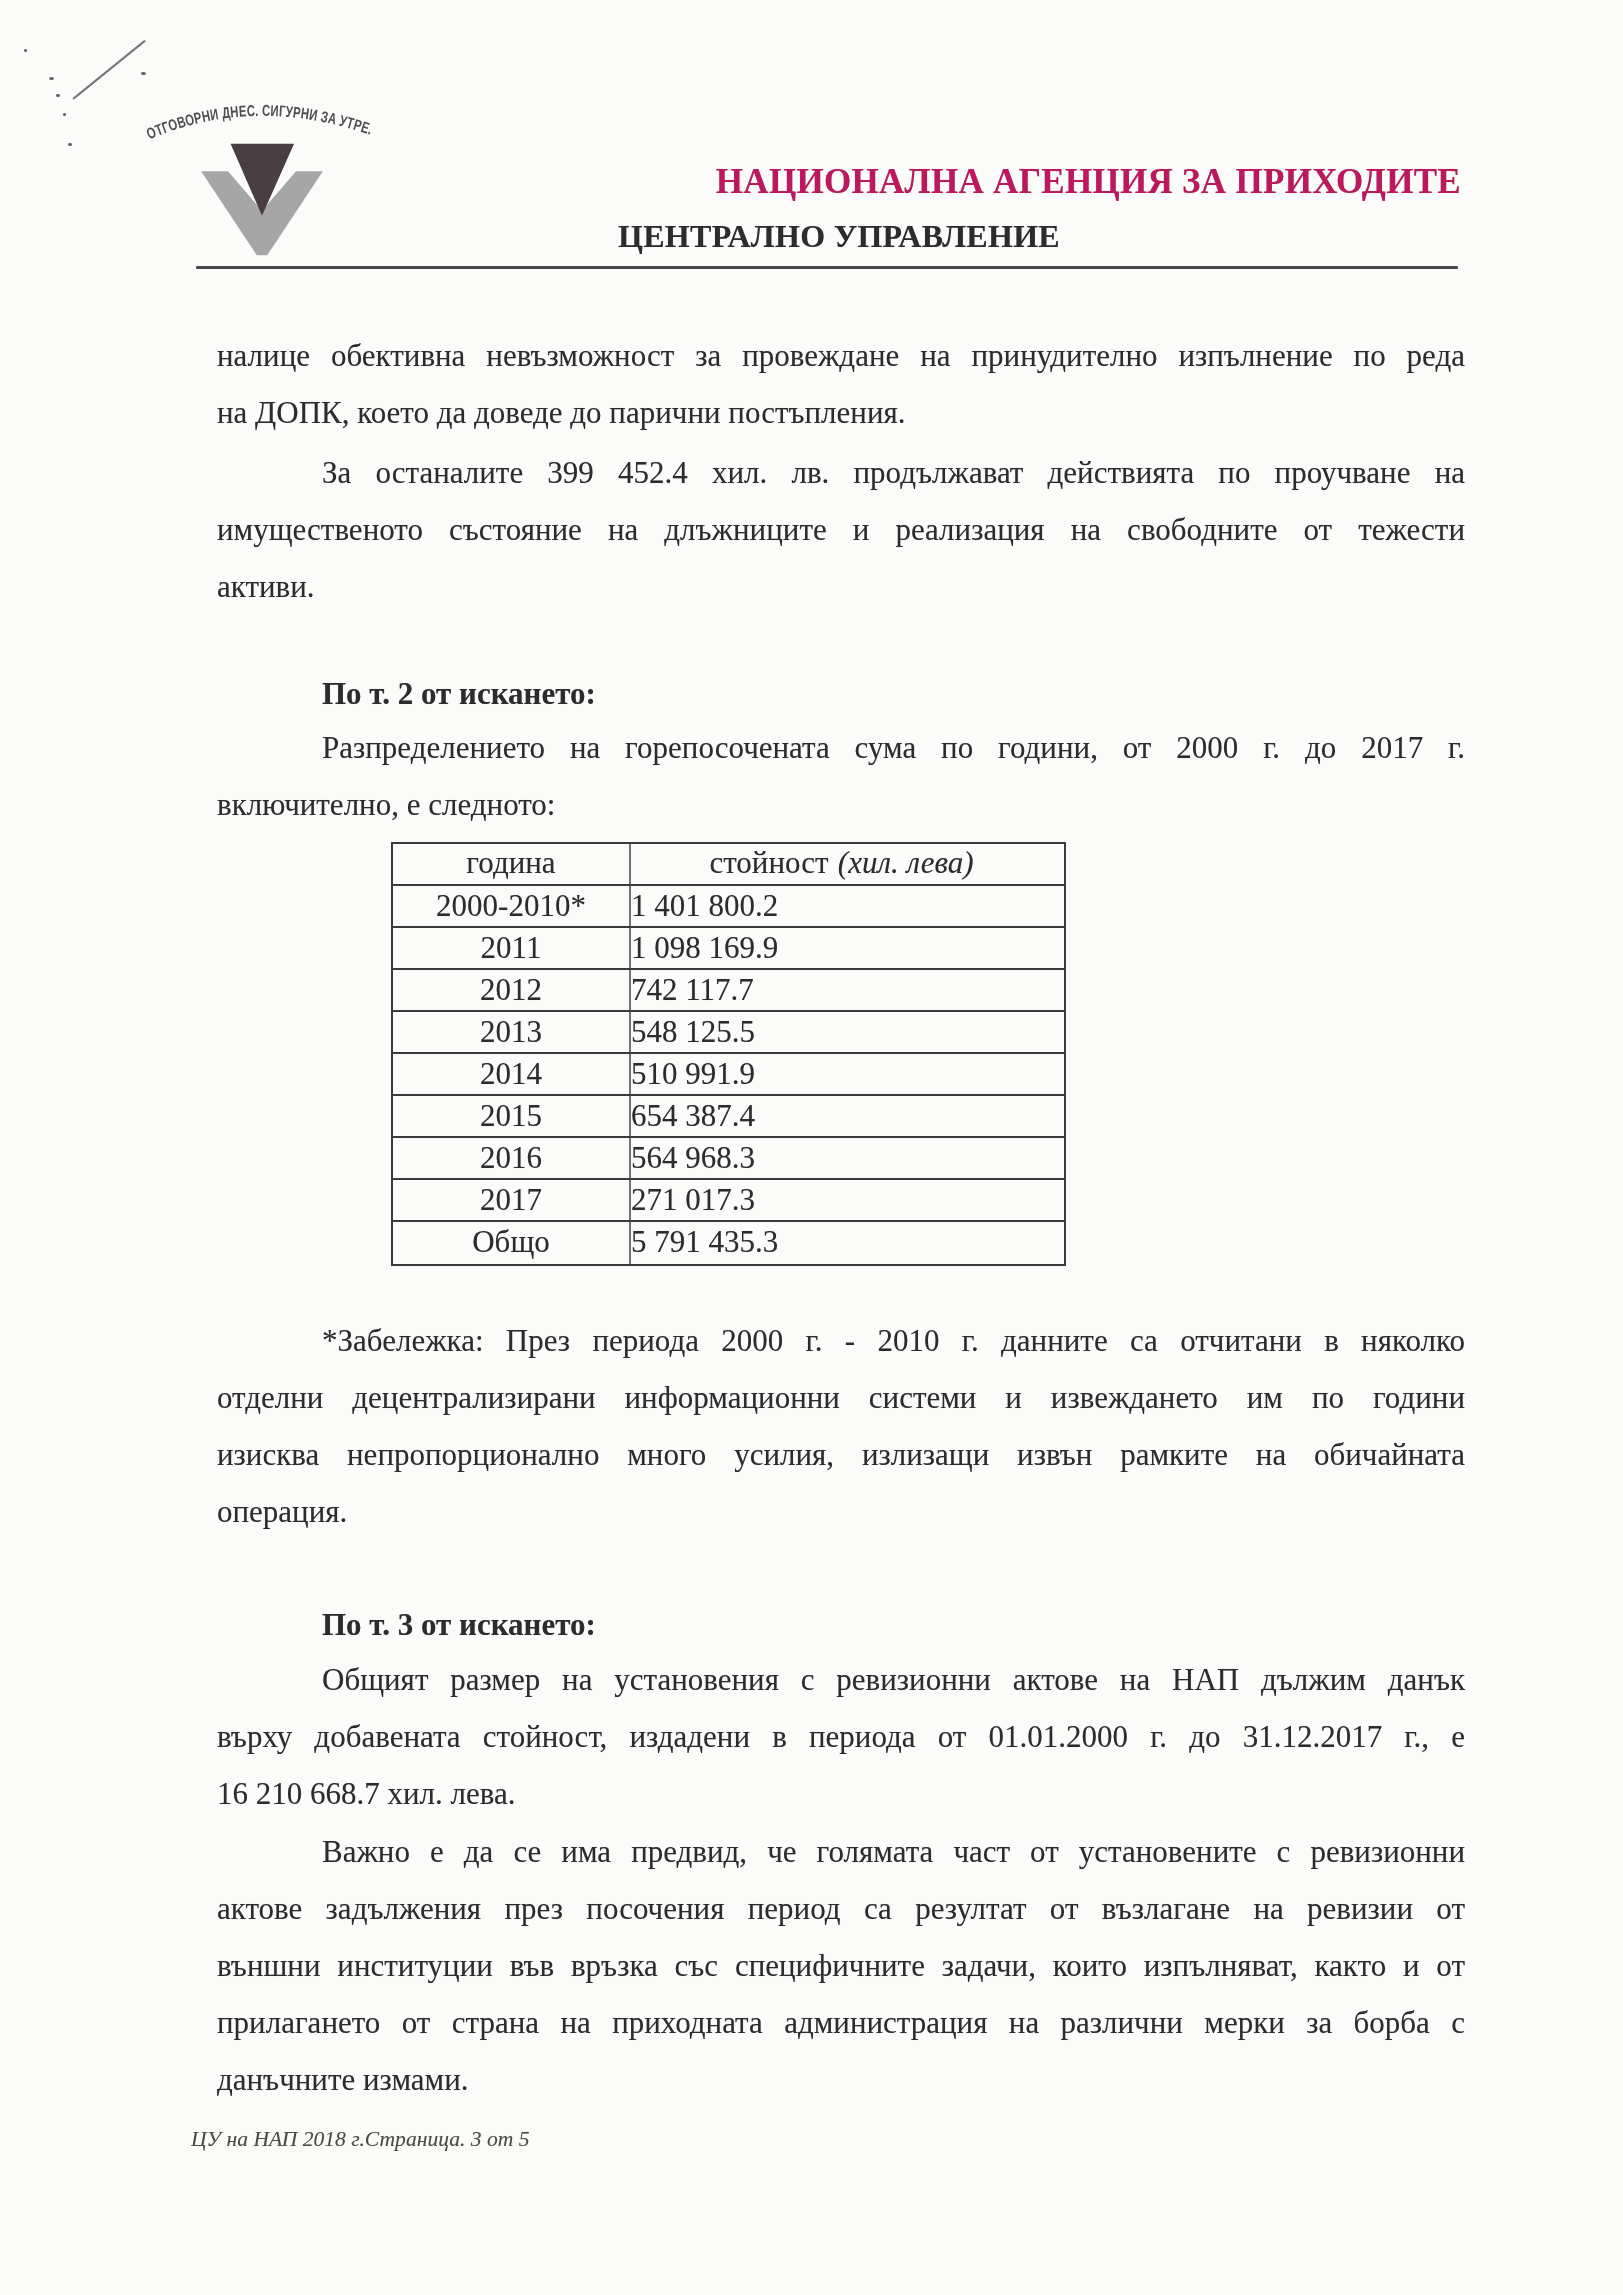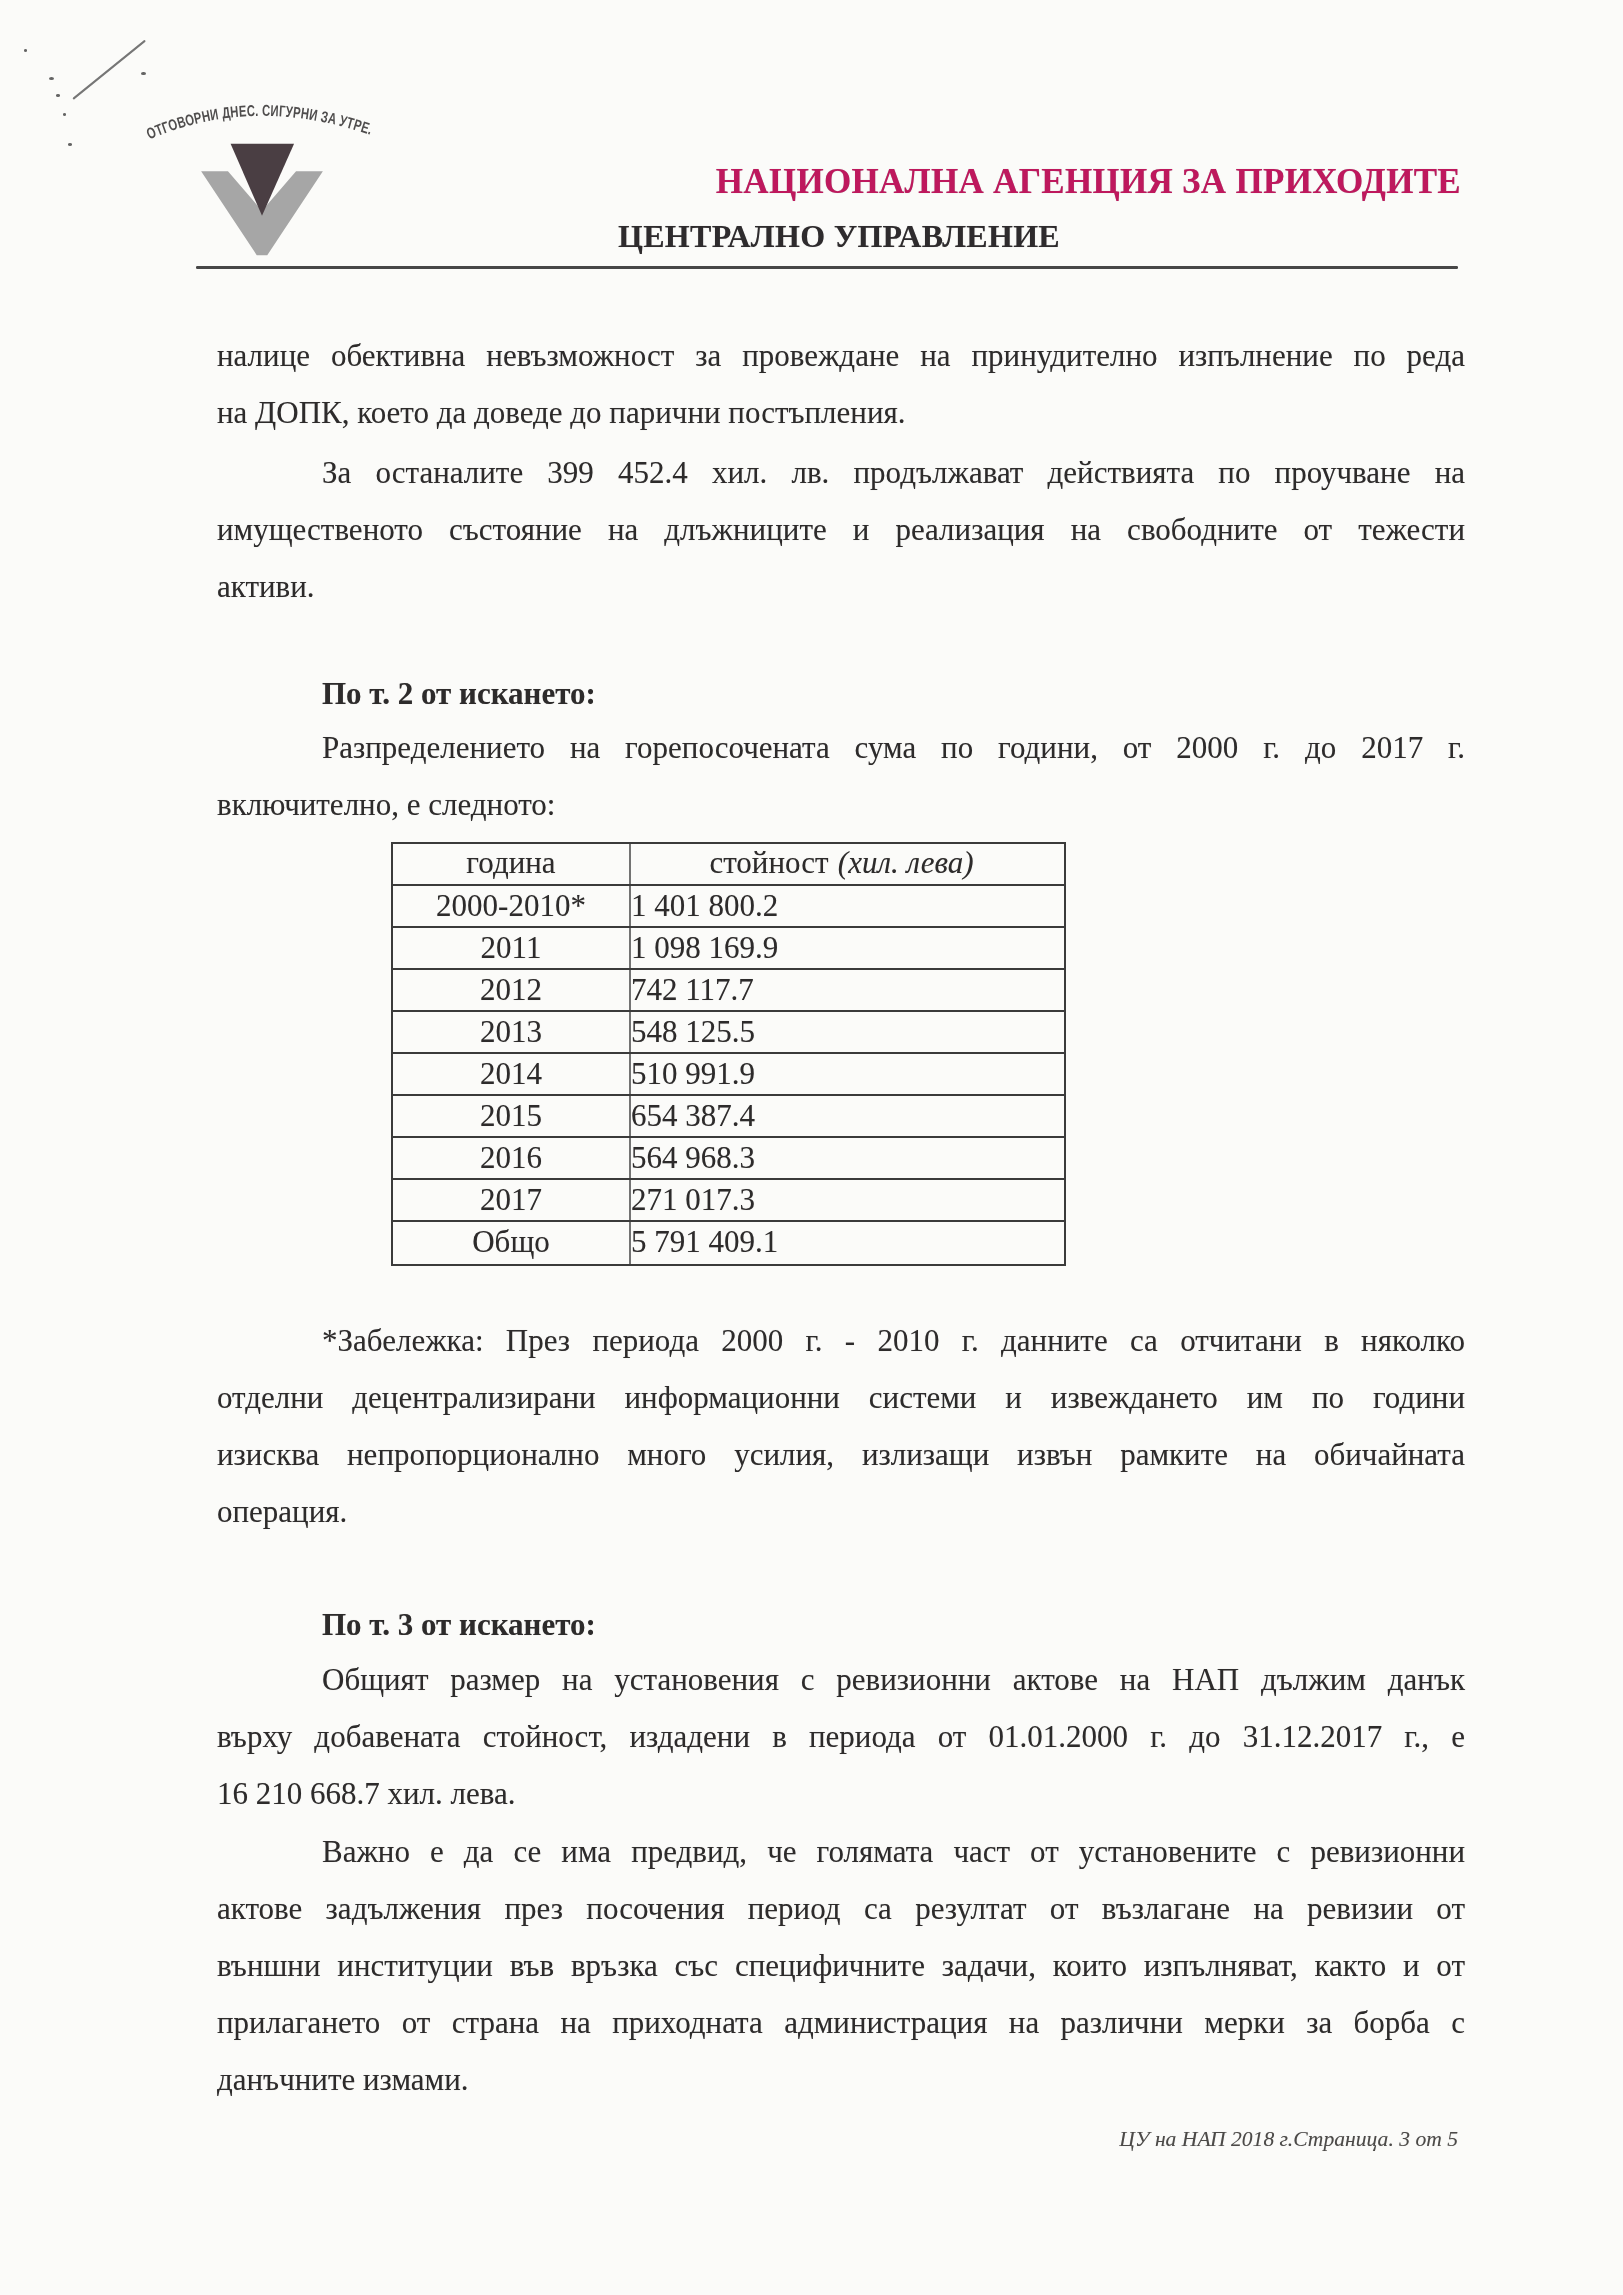--- a/index.html
+++ b/index.html
@@ -75,21 +75,21 @@
   .tc-val{
     flex:1;text-align:left;padding-right:18.3px;box-sizing:border-box;
     font-size:31px;line-height:40px;
     text-shadow:0 0 0.7px rgba(45,43,43,.3);
   }
   .tc-val.hdr-c{text-align:center;padding-right:12px;}
   .unit-italic{font-style:italic;margin-left:9.2px;}
   
   .footer{
     position:absolute;left:191px;top:2126px;width:1267px;
-    display:flex;justify-content:flex-end;
+    display:flex;justify-content:flex-start;
     font-style:italic;font-size:21.6px;line-height:26px;color:#4c4a48;
     text-shadow:0 0 0.7px rgba(45,43,43,.25);
   }
 </style>
 </head>
 <body>
 
 <div class="page">
 
   <div class="pencil-line"></div>
@@ -168,21 +168,21 @@
     <div class="trow">
       <div class="tc-year">2016</div>
       <div class="tc-val">564 968.3</div>
     </div>
     <div class="trow">
       <div class="tc-year">2017</div>
       <div class="tc-val">271 017.3</div>
     </div>
     <div class="trow">
       <div class="tc-year">Общо</div>
-      <div class="tc-val">5 791 409.1</div>
+      <div class="tc-val">5 791 435.3</div>
     </div>
   </div>
 
   <div class="para note" style="top:1312px;">
     <div class="line ind">*Забележка: През периода 2000 г. - 2010 г. данните са отчитани в няколко</div>
     <div class="line">отделни децентрализирани информационни системи и извеждането им по години</div>
     <div class="line">изисква непропорционално много усилия, излизащи извън рамките на обичайната</div>
     <div class="line end">операция.</div>
   </div>
 

